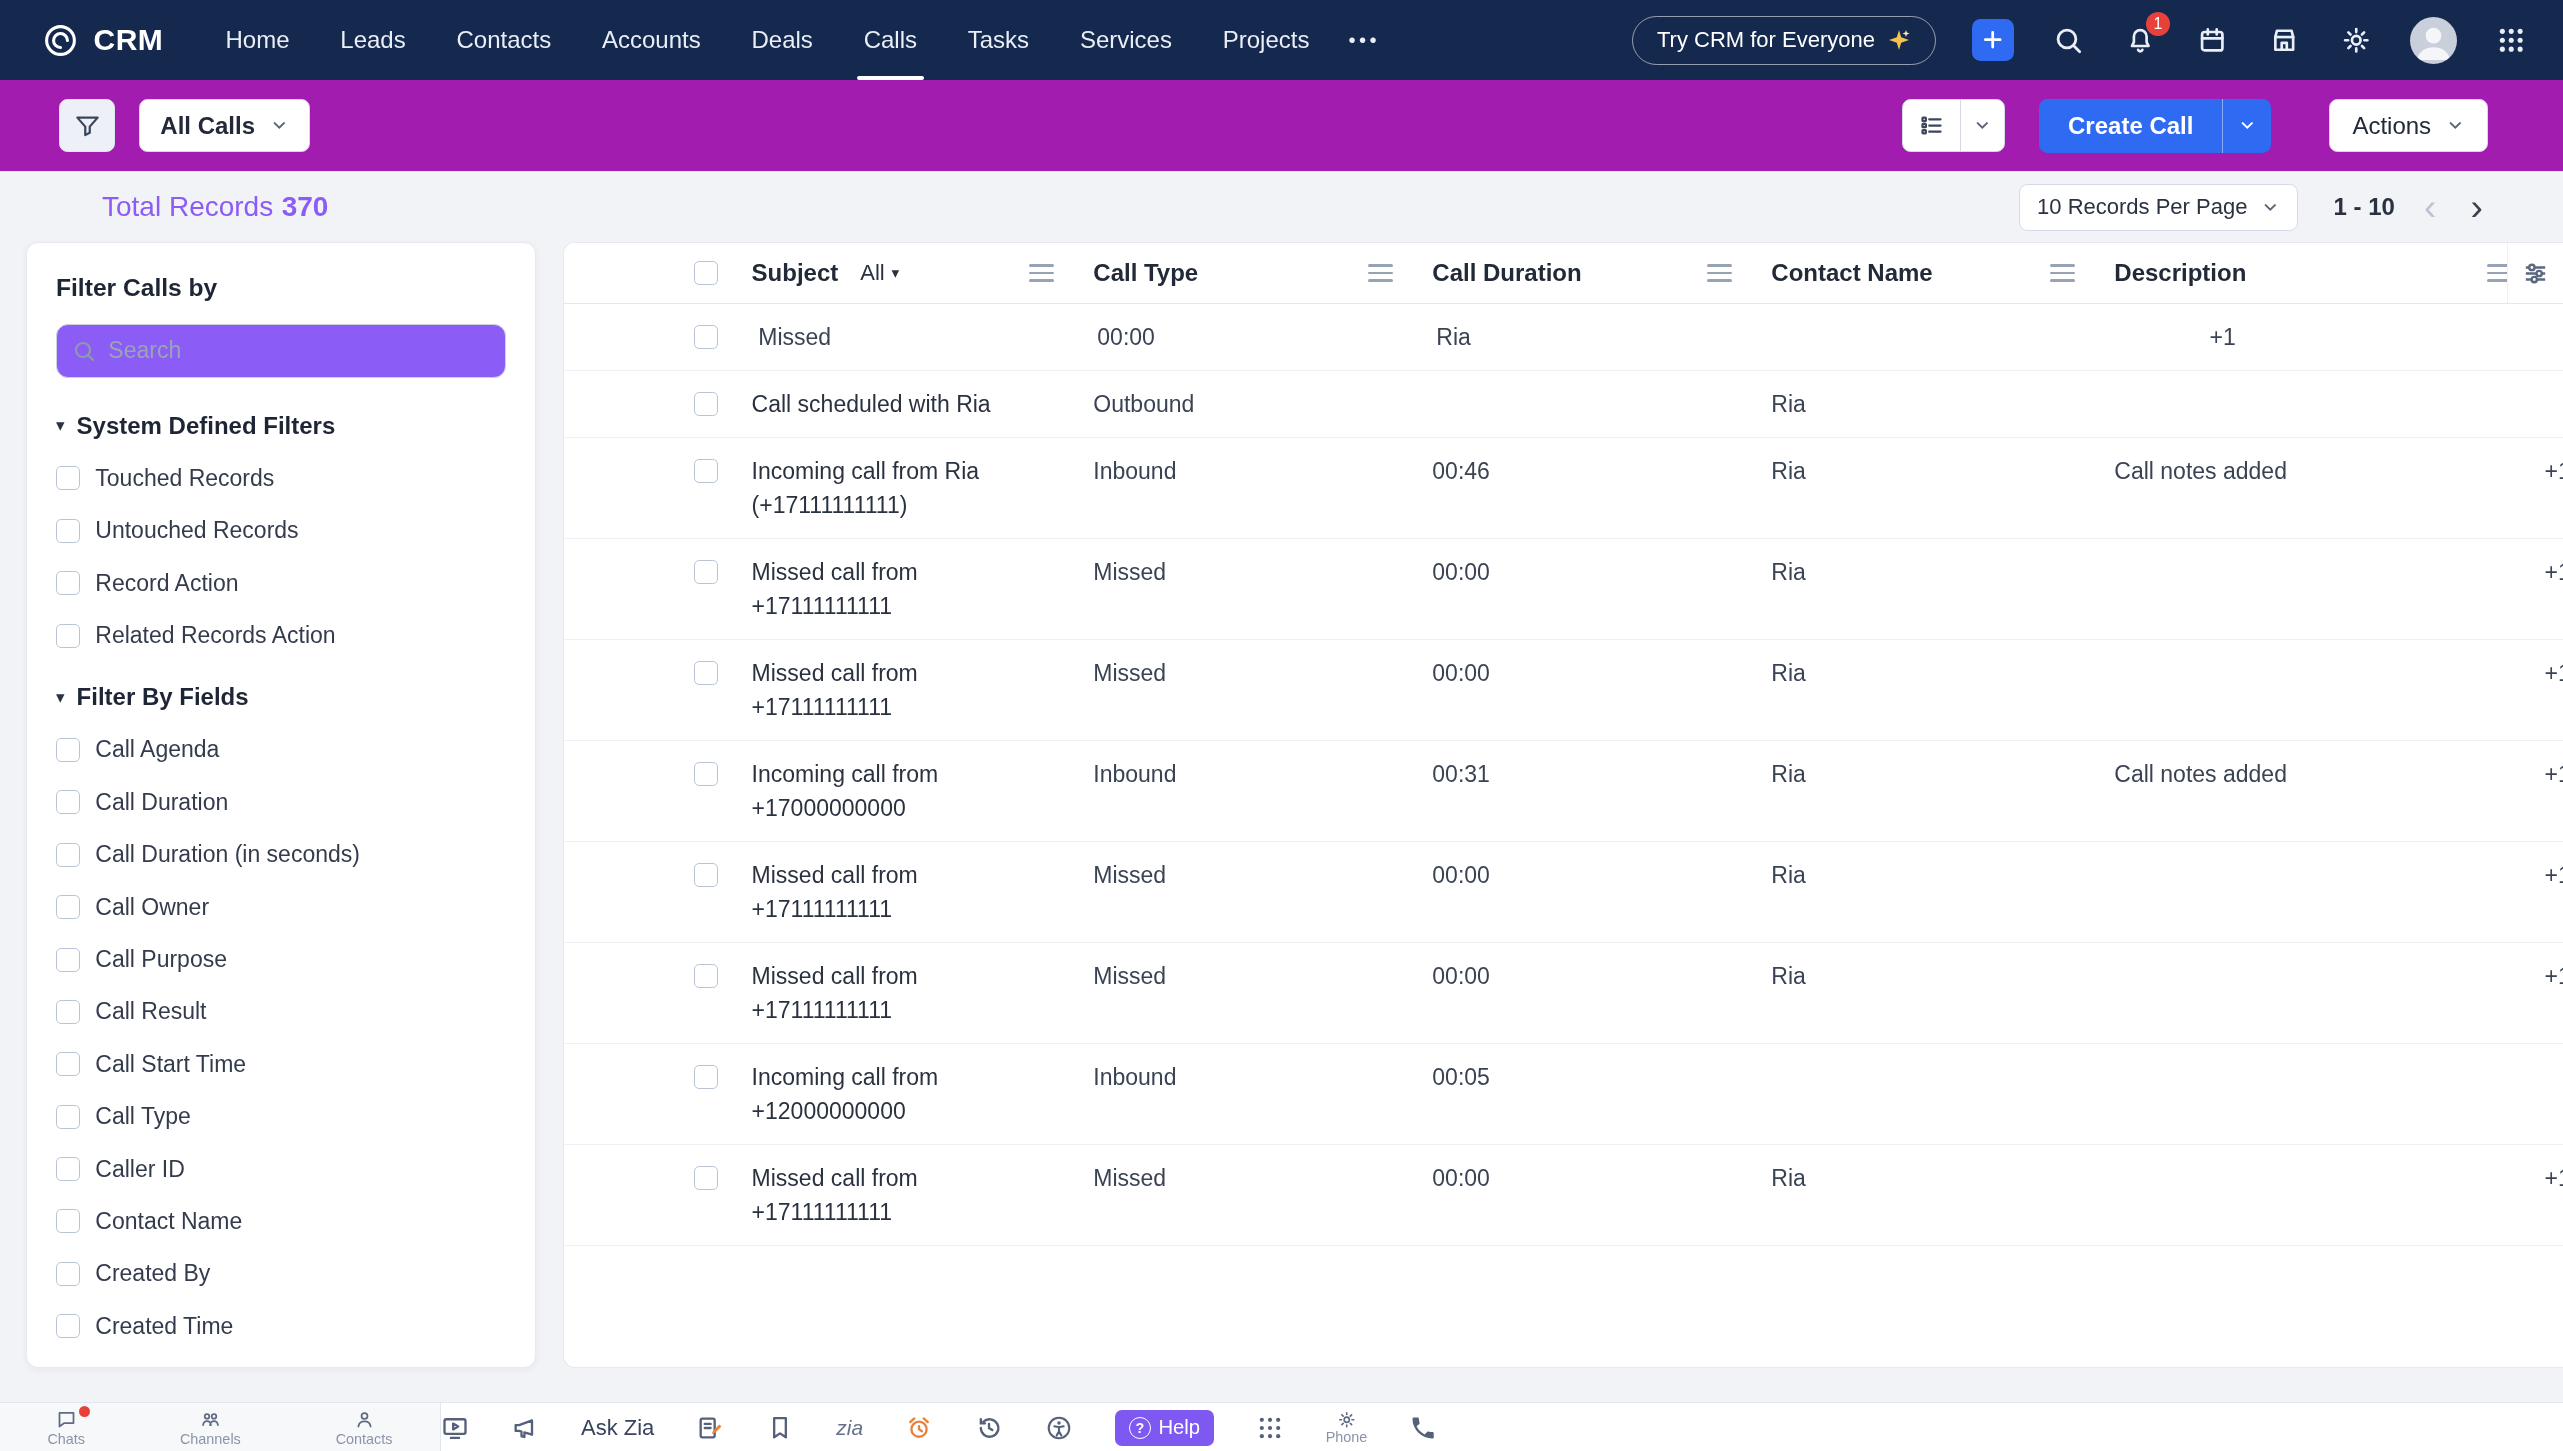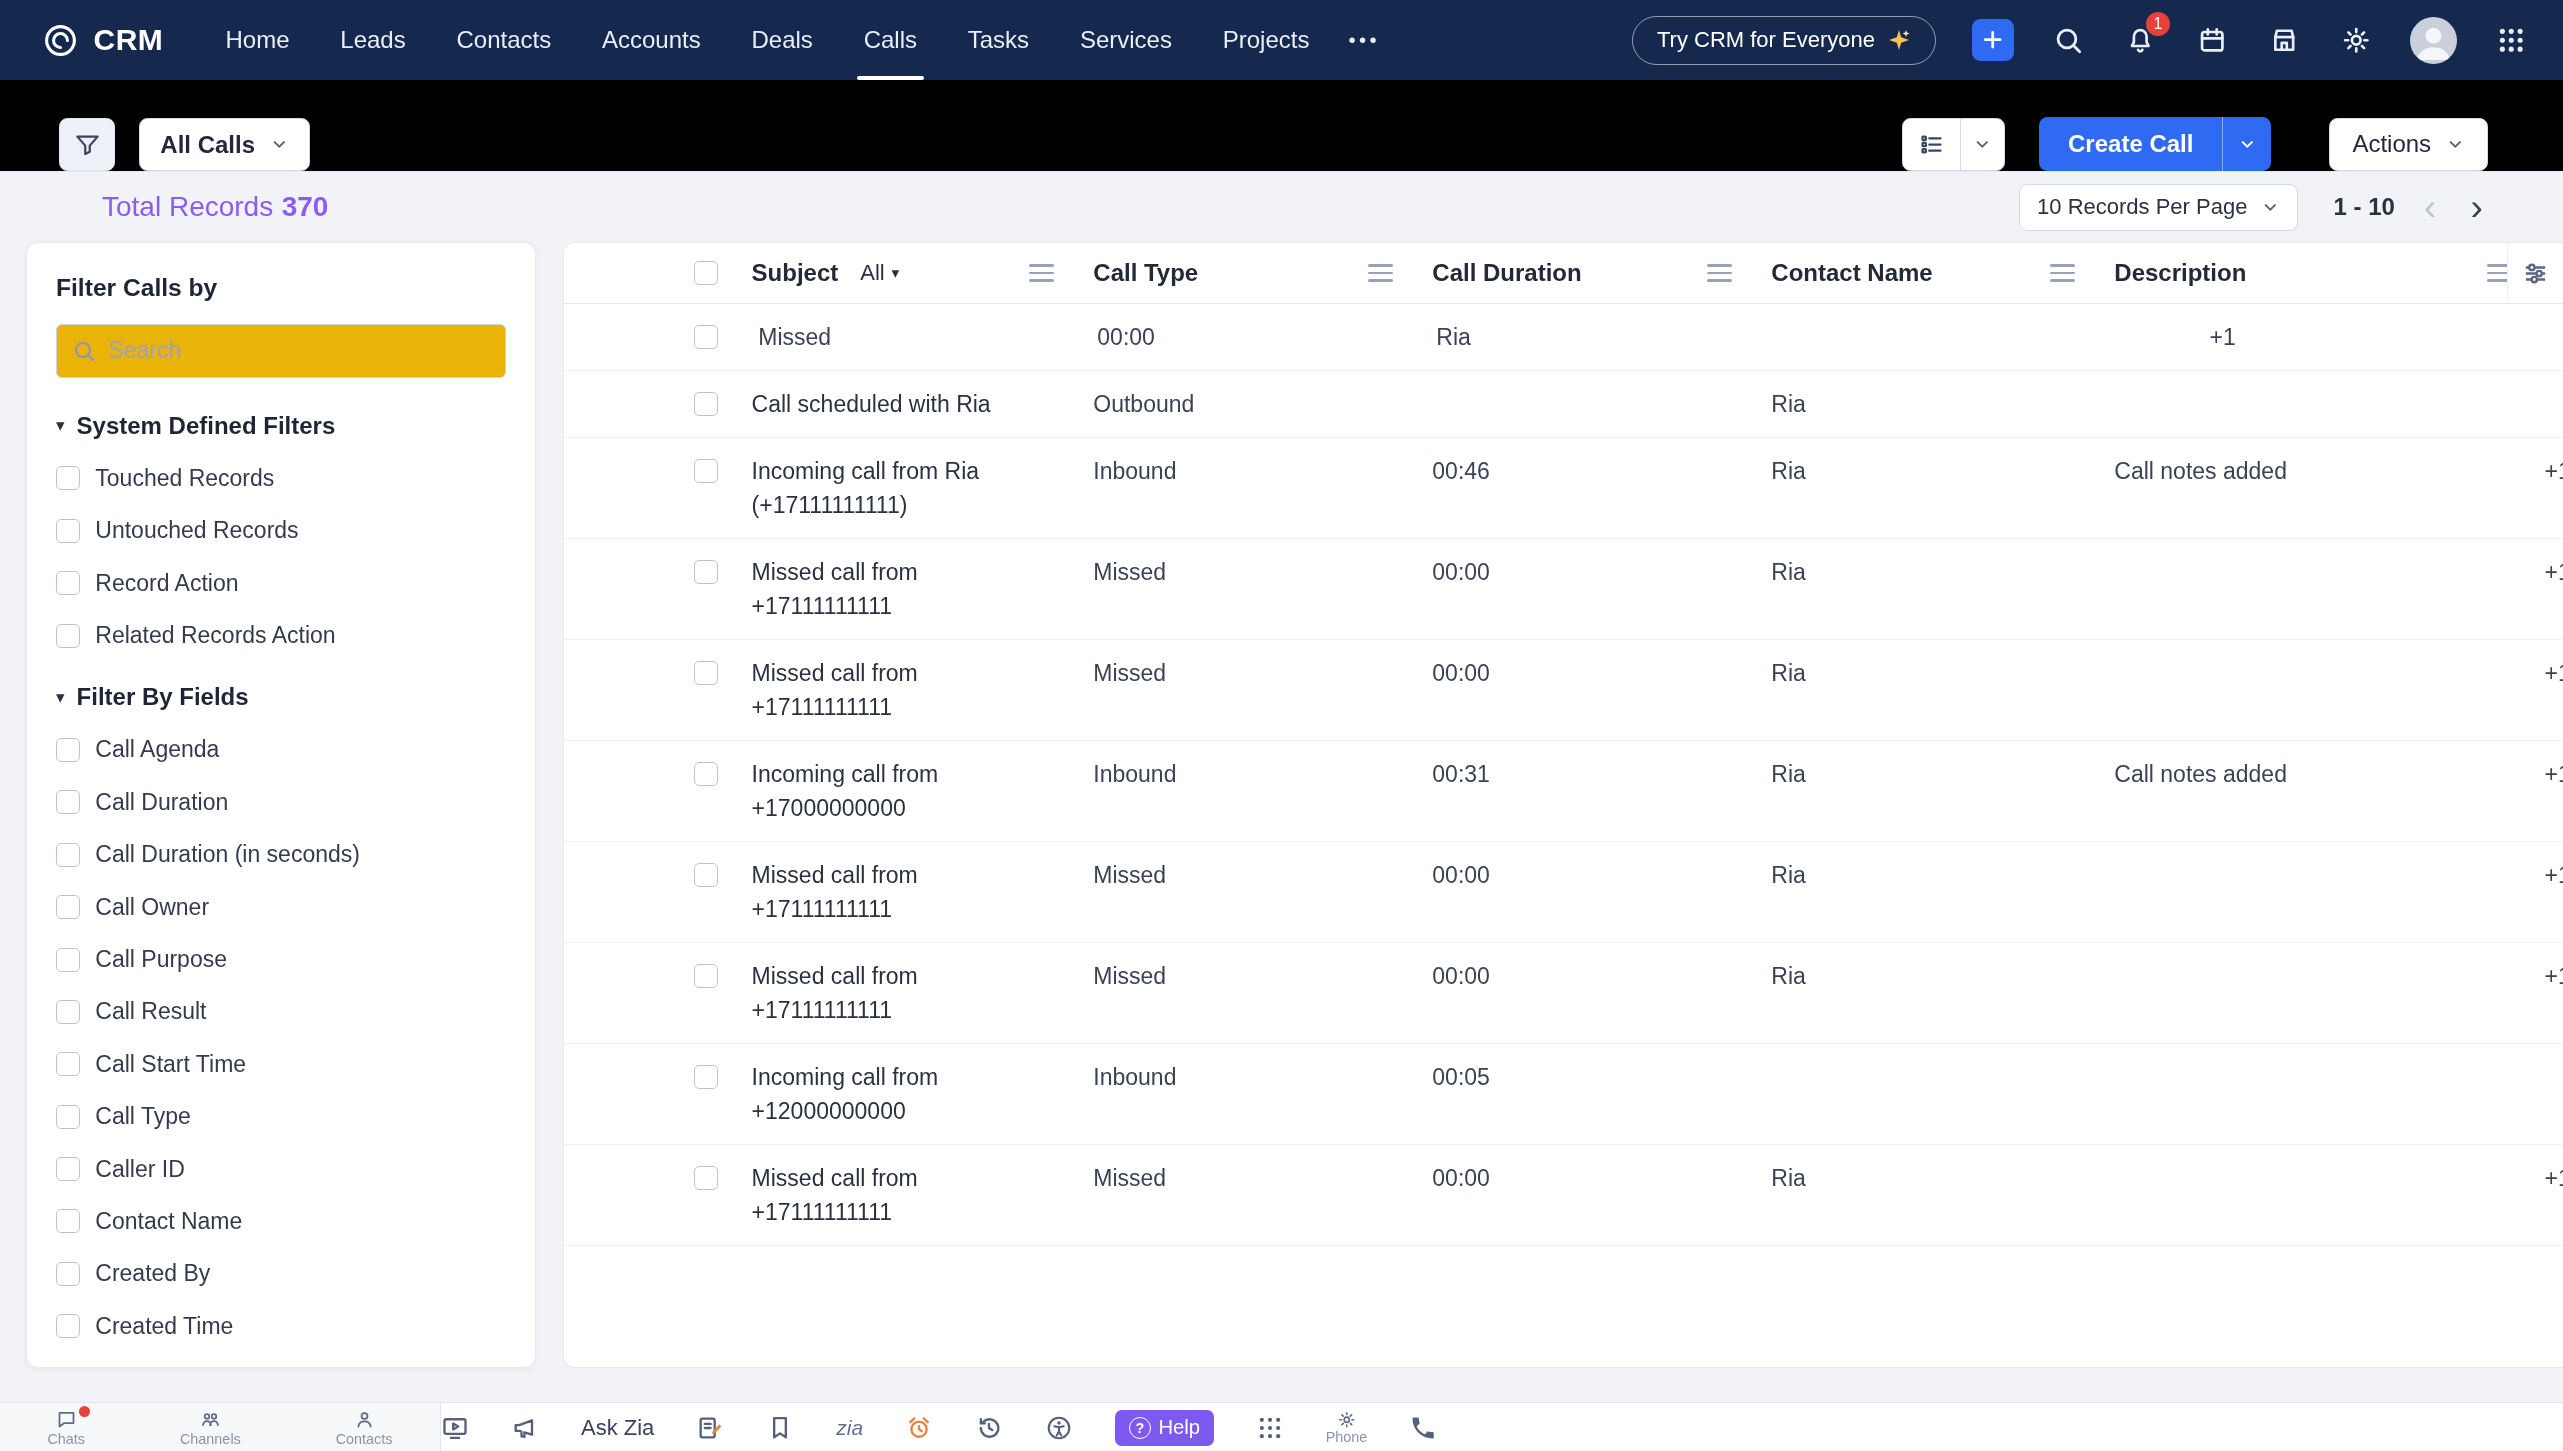--- a/index.html
+++ b/index.html
@@ -23,21 +23,21 @@
   .try-btn svg{width:24px;height:24px}
   .icon-btn{background:none;border:none;color:#e9eef7;display:flex;align-items:center;justify-content:center;position:relative;width:36px;height:36px;flex:none}
   .icon-btn svg{width:30.5px;height:30.5px}
   .plus-btn{width:42px;height:42px;background:#2f6bf2;border-radius:8.5px}
   .plus-btn svg{width:25.4px;height:25.4px}
   .nbadge{position:absolute;top:-10.2px;right:-12px;min-width:24px;height:24px;border-radius:12px;background:#e8413c;color:#fff;font-size:16px;display:flex;align-items:center;justify-content:center;padding:0 6px}
   .avatar{width:47px;height:47px;border-radius:50%;background:#c9cfdb;overflow:hidden;flex:none}
   .avatar svg{width:47px;height:47px}
 
   
-  .toolbar{height:92px;background:#000000;border-bottom:1.7px solid #e6e9f0;display:flex;align-items:flex-end;padding:0 75px 0 59px}
+  .toolbar{height:92px;background:#a21caf;border-bottom:1.7px solid #e6e9f0;display:flex;align-items:center;padding:0 75px 0 59px}
   .filter-btn{width:56px;height:53px;border:1.7px solid #dfe5ee;background:#edf1f7;border-radius:8.5px;display:flex;align-items:center;justify-content:center}
   .filter-btn svg{width:27px;height:27px}
   .view-select{margin-left:24px;height:53px;padding:0 20.3px;border:1.7px solid #d4dae5;border-radius:8.5px;background:#fff;display:flex;align-items:center;gap:15.3px;font-size:24px;font-weight:700;color:#23293a}
   .chev{width:18.6px;height:18.6px;color:#5b6576;flex:none}
   .toolbar-right{margin-left:auto;display:flex;align-items:center;gap:34px}
   .list-toggle{height:53px;border:1.7px solid #d4dae5;border-radius:8.5px;display:flex;align-items:center;background:#fff}
   .seg1{padding:0 15.3px;border-right:1.7px solid #d4dae5;height:100%;display:flex;align-items:center}
   .seg1 svg{width:27px;height:27px}
   .seg2{padding:0 12px;display:flex;align-items:center}
   .create-split{display:flex;height:54px}
@@ -54,21 +54,21 @@
   .per-page{height:47px;padding:0 17px;background:#fff;border:1.7px solid #d4dae5;border-radius:8.5px;font-size:22px;color:#2a3140;display:flex;align-items:center;gap:13.6px}
   .range{font-size:24px;font-weight:700;margin-left:12px}
   .pg{background:none;border:none;font-size:37px;line-height:1;padding:0 5.1px}
   .pg.prev{color:#bcc4d2}
   .pg.next{color:#39414f}
 
   
   .content{height:1160px;display:flex;padding:0 0 34px 26px;gap:27px}
   .filter-card{width:510px;flex:none;background:#fff;border:0.8px solid #e6e9f0;border-radius:12px;padding:30.5px 29px;overflow:hidden;box-shadow:0 1.7px 6.8px rgba(20,30,60,.05)}
   .filter-title{font-size:24.6px;font-weight:700;color:#1e2636}
-  .search-box{margin-top:22px;height:54px;border:1.7px solid #ccd4e0;border-radius:6px;display:flex;align-items:center;padding:0 15.3px;gap:12px;background:#eab308}
+  .search-box{margin-top:22px;height:54px;border:1.7px solid #ccd4e0;border-radius:12px;display:flex;align-items:center;padding:0 15.3px;gap:12px;background:#8b5cf6}
   .search-box svg{width:24px;height:24px;color:#8e99ad;flex:none}
   .search-box input{border:none;outline:none;font-size:23px;color:#2a3140;flex:1;min-width:0;font-family:inherit;background:transparent}
   .search-box input::placeholder{color:#9aa4b6}
   .filter-section{margin-top:34px}
   .sec-head{display:flex;align-items:center;gap:12px;font-size:24px;font-weight:700;color:#1e2636}
   .sec-caret{font-size:17px;color:#2a3140;line-height:1}
   .filter-item{display:flex;align-items:center;gap:15.3px;margin-top:25.4px;font-size:23px;color:#333b4d}
   .checkbox{width:24px;height:24px;border:1.7px solid #b9c3d4;border-radius:5.1px;background:#fff;flex:none}
 
   

